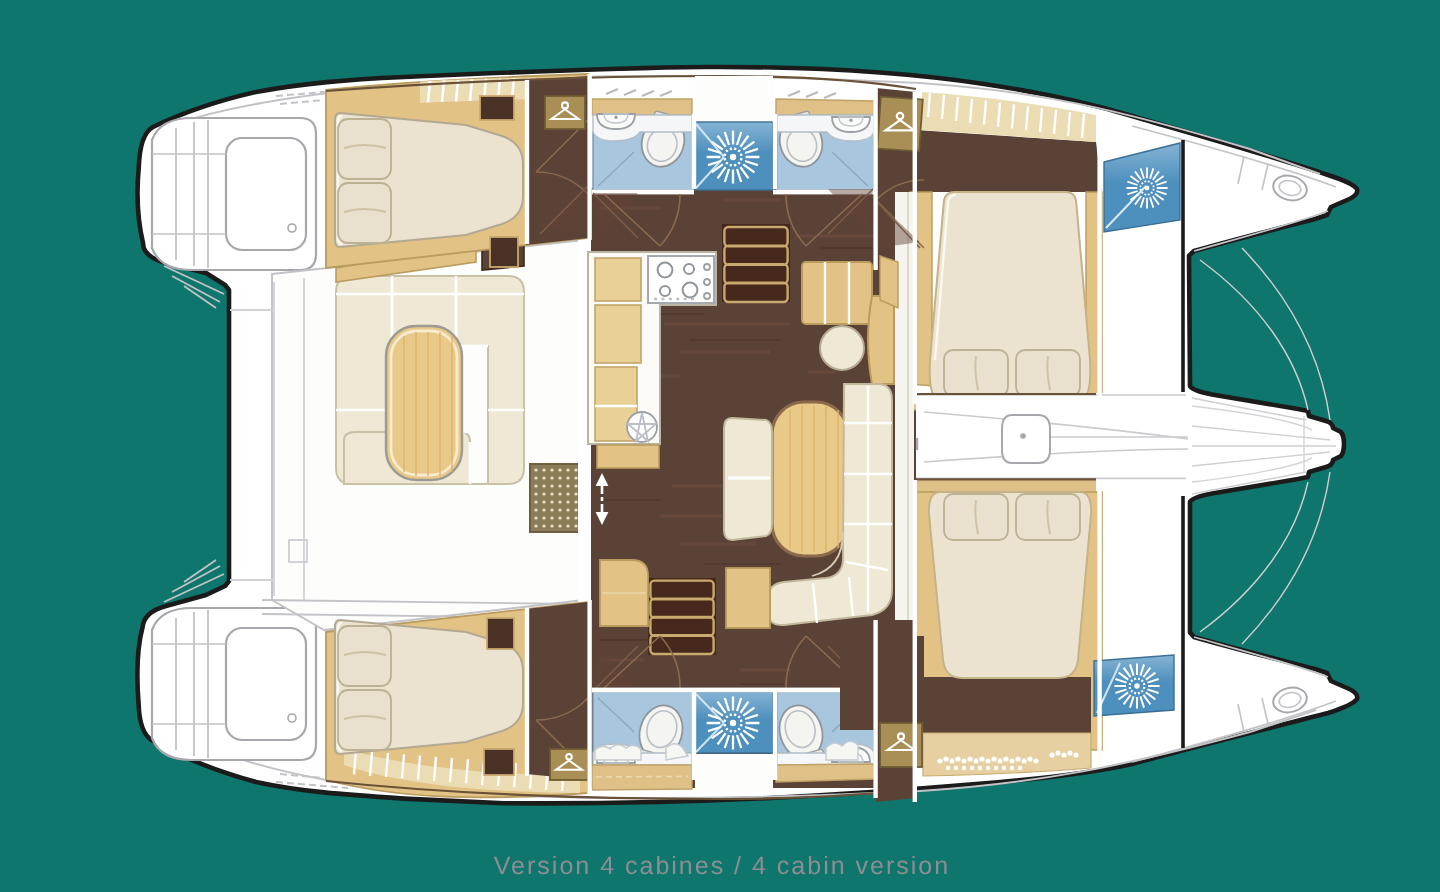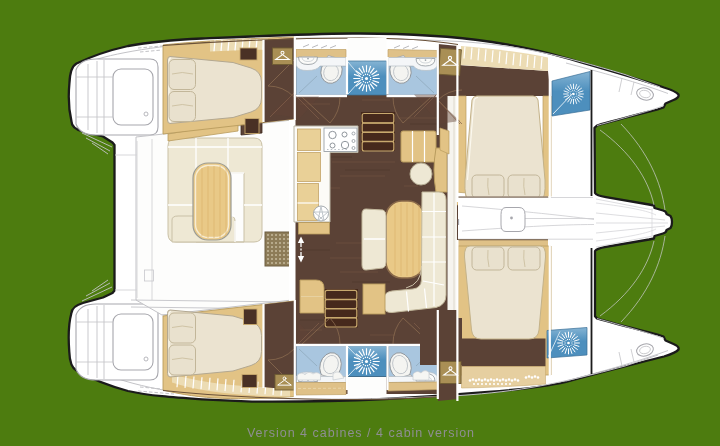--- a/index.html
+++ b/index.html
@@ -1,16 +1,16 @@
 <!DOCTYPE html>
 <html><head>
 <meta charset="utf-8">
 <style>
 html,body{margin:0;padding:0;background:#ffffff;}
-#stage{position:relative;width:720px;height:446px;overflow:hidden;background:#4d7c0f;}
+#stage{position:relative;width:720px;height:446px;overflow:hidden;background:#0f766e;}
 </style>
 </head>
 <body>
 
 <div id="stage">
 <svg width="720" height="446" viewBox="0 0 720 446">
 
 <path d="M76.5 63.5 C90 57 106 51 128 46 C152 41.5 174 39.8 202 38.5 C252 36.3 302 34 352 33.5 C402 33.2 452 36 492 42 C522 46.5 546 52 566 58 C600 68 641 79.5 664 87.5 Q676.5 91.5 678.5 94.5 Q679.5 97.5 673.5 100 L665.5 103.5 L663.5 107.5 L657.5 109.5 C640 114 616 120 597 125.5 L594.5 127.8 L595 193 Q596.5 195.5 606 197.2 L649 204.5 L654 205.5 L654.5 208 L663 210.5 Q666.5 211.5 666.5 214 L670.5 216 Q672 218 672 222 Q672 226 670.5 228 L666.5 230 Q666.5 232.5 663 233.5 L654.5 236 L654 238.5 L649 239.5 L606 246.8 Q596.5 248.5 595 251 L595 316.2 L597 318.5 C616 324 640 330 657.5 334.5 L663.5 336.5 L665.5 340.5 L673.5 344 Q679.5 346.5 678.5 349.5 Q676.5 352.5 664 356.5 C641 362.5 600 372.5 566 382 C546 386.5 520 389.5 488 392 C455 394.8 420 397.2 385 399 C352 400.6 302 402 252 401.6 L202 399.3 C172 397.3 150 395.8 128 391 C106 385 88 377 76.5 370.5 Q69.8 367 69.3 352 C68.2 338 68.5 324 71.3 313.5 Q72 306 83 303 L103 297.5 L112.5 293 L114.5 290.5 L114.5 145 L112.5 142.5 L103 136.5 L83 131.5 Q71.5 128.5 71.5 121.5 C68.8 110 68.2 96 69.4 83.5 Q70 67 76.5 63.5 Z" fill="#ffffff" stroke="#1b1b1b" stroke-width="2.3" stroke-linejoin="round"></path>
 
 <path d="M78 66 C100 56 140 48 202 42.5 C280 36.8 360 36.5 460 41.5 C520 45.5 560 55 625 74.5 L660 87" fill="none" stroke="#c3c3c7" stroke-width="1"></path>

